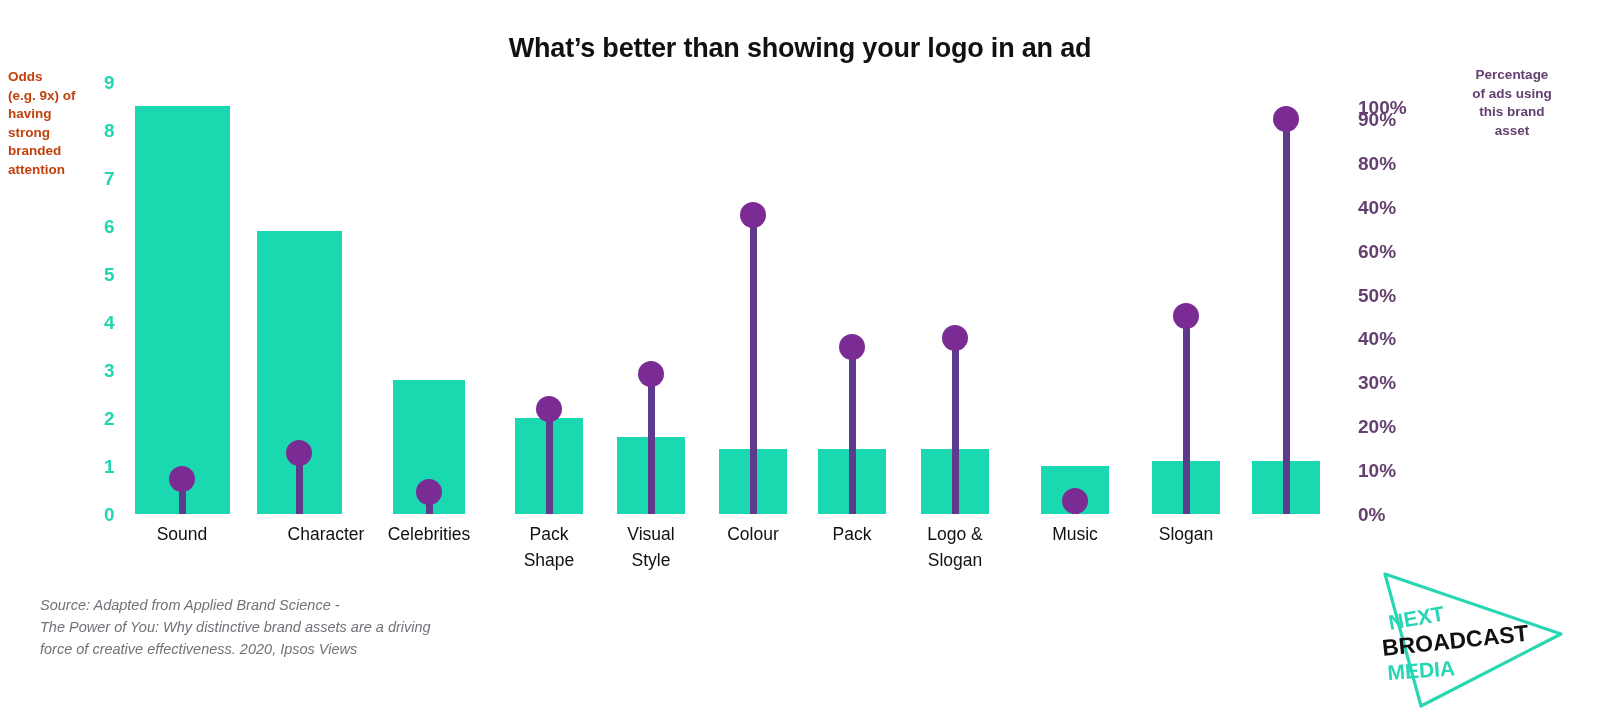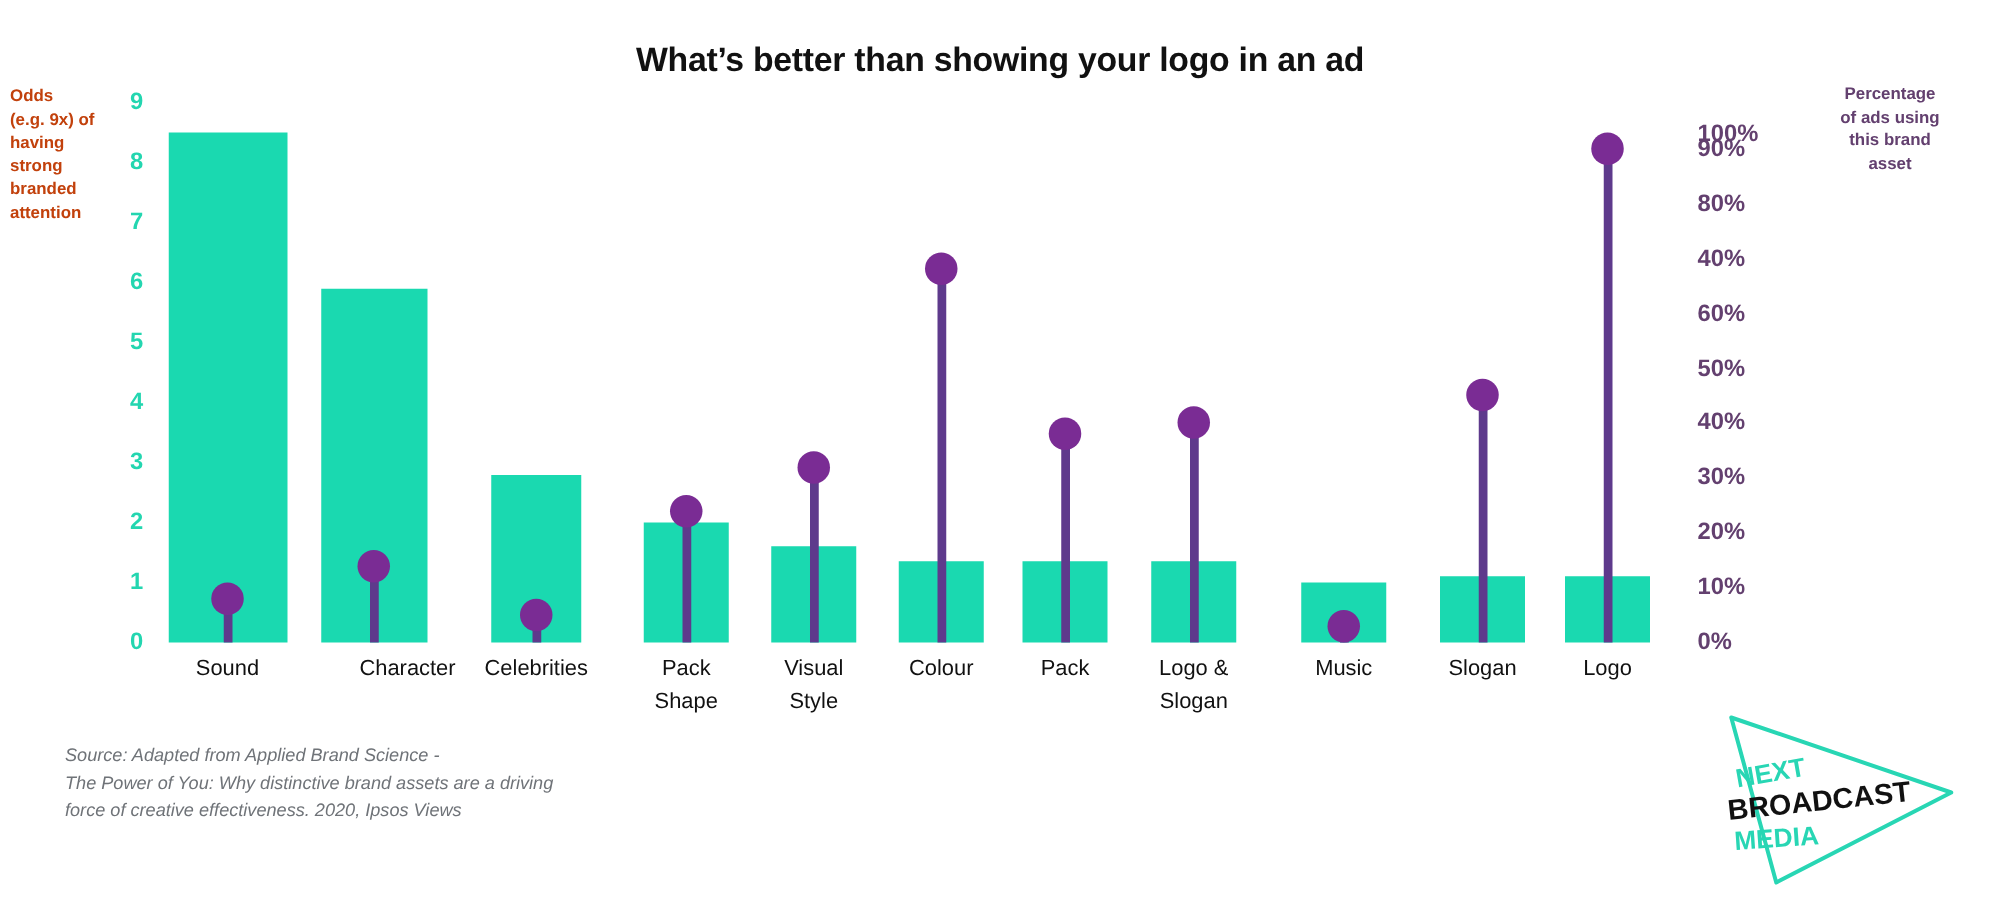--- a/index.html
+++ b/index.html
@@ -104,21 +104,21 @@
     font-weight: normal;
     text-align: center;
     color: #111111;
     line-height: 26px;
     white-space: pre-line;
   }
 
   
   #source-note {
     position: absolute;
-    left: 52px;
+    left: 40px;
     top: 594px;
     font-size: 14.5px;
     font-style: italic;
     line-height: 22px;
     color: #6f7378;
     white-space: pre-line;
   }
 
   
   #logo {
@@ -213,21 +213,20 @@
     <div class="stem" style="left: 1071.5px; top: 500.83px; height: 13.17px;"></div>
     <div class="dot" style="left: 1062px; top: 487.83px; background: rgb(122, 44, 148);"></div>
     <div class="cat-label" style="left: 985px; top: 521px; width: 180px;">Music</div>
     <div class="bar" style="left: 1152px; top: 461.2px; width: 68px; height: 52.8px; background: rgb(26, 217, 176);"></div>
     <div class="stem" style="left: 1182.5px; top: 316.45px; height: 197.55px;"></div>
     <div class="dot" style="left: 1173px; top: 303.45px; background: rgb(122, 44, 148);"></div>
     <div class="cat-label" style="left: 1096px; top: 521px; width: 180px;">Slogan</div>
     <div class="bar" style="left: 1252px; top: 461.2px; width: 68px; height: 52.8px; background: rgb(26, 217, 176);"></div>
     <div class="stem" style="left: 1282.5px; top: 118.9px; height: 395.1px;"></div>
     <div class="dot" style="left: 1273px; top: 105.9px; background: rgb(122, 44, 148);"></div>
-    <div class="cat-label" style="left: 1196px; top: 521px; width: 180px;">Logo</div>
   </div>
 
 <div id="source-note">Source: Adapted from Applied Brand Science -
 The Power of You: Why distinctive brand assets are a driving
 force of creative effectiveness. 2020, Ipsos Views</div>
 
 <div id="logo">
   <svg viewBox="0 0 230 160" width="230" height="160">
     <path d="M 30 18 L 206 78 L 66 150 Z" fill="none" stroke="#28d6b4" stroke-width="3.2" stroke-linejoin="round" stroke-linecap="round"></path>
     <text id="logo-l1" x="35" y="74" font-family="'Liberation Sans', sans-serif" font-size="21" font-weight="bold" fill="#28d6b4" transform="rotate(-10 35 74)">NEXT</text>

